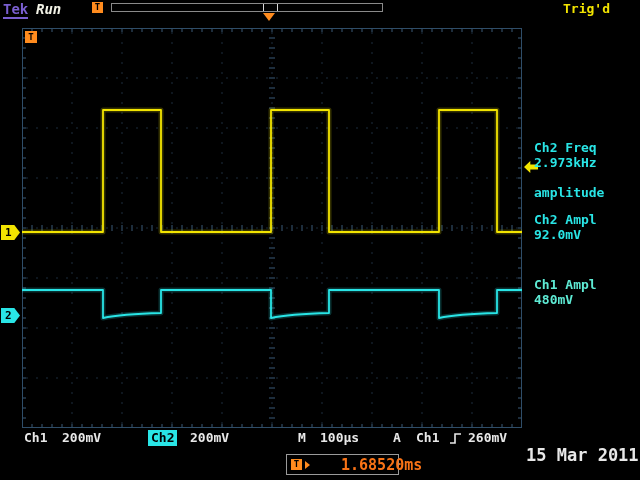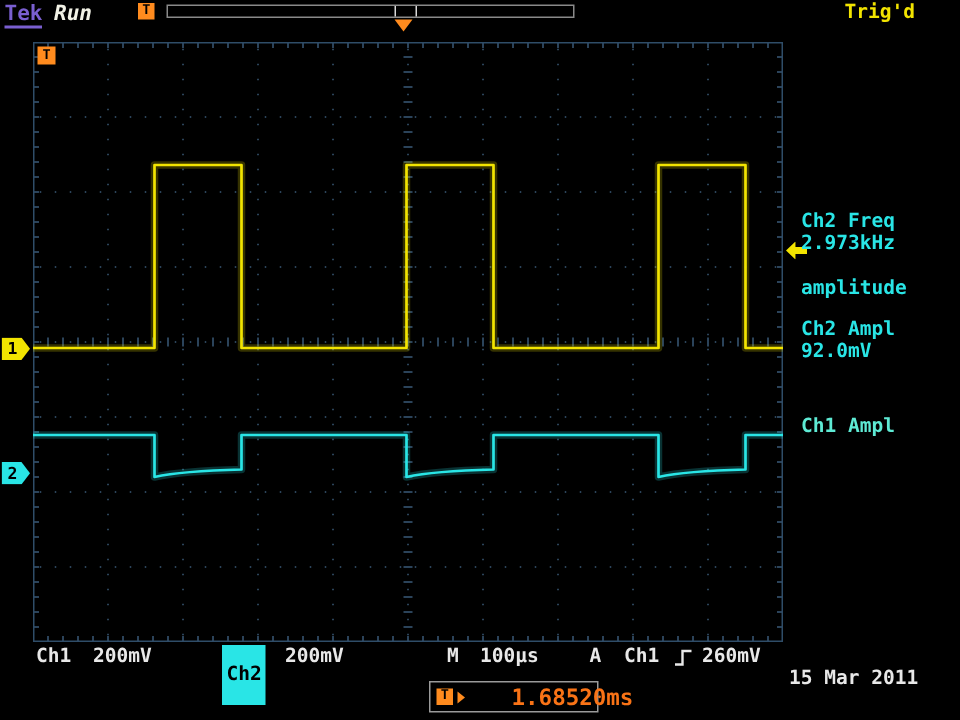--- a/index.html
+++ b/index.html
@@ -21,28 +21,28 @@
   .chmark{position:absolute;left:1px;width:19px;height:15px;color:#000;font-size:11px;line-height:15px;
           padding-left:4px;box-sizing:border-box;
           clip-path:polygon(0 0,70% 0,100% 50%,70% 100%,0 100%);}
   .ch1m{top:225px;background:#f2e400;}
   .ch2m{top:308px;background:#29e5e6;}
   .level-arrow{position:absolute;left:524px;top:161px;width:14px;height:12px;background:#f2e400;
                clip-path:polygon(0 50%,45% 0,45% 30%,100% 30%,100% 70%,45% 70%,45% 100%);}
   .meas{position:absolute;left:534px;width:104px;text-align:left;font-size:13px;white-space:pre;}
   .c2{color:#29e5e6;} .c1{color:#5eead4;}
   .sb{top:430px;}
-  .ch2badge{position:absolute;left:148px;top:430px;background:#29e5e6;color:#000;font-size:13px;line-height:16px;padding:12px 3px;}
+  .ch2badge{position:absolute;left:148px;top:430px;background:#29e5e6;color:#000;font-size:13px;line-height:16px;padding:0 3px;}
   .slope-icon{position:absolute;left:449px;top:431px;}
   .trdbox{position:absolute;left:286px;top:454px;width:113px;height:21px;border:1px solid #9a9a9a;
           box-sizing:border-box;display:flex;align-items:center;gap:3px;padding:0 4px;}
   .trd-t{width:11px;height:11px;background:#ff8b1e;color:#000;font-size:9px;line-height:11px;text-align:center;flex:0 0 auto;}
   .trd-arr{width:0;height:0;border-top:4px solid transparent;border-bottom:4px solid transparent;border-left:5px solid #ff8b1e;flex:0 0 auto;}
   .trd-val{color:#f97316;font-size:15px;white-space:pre;margin-left:28px;}
-  .dt{position:absolute;left:526px;width:112px;font-size:13px;color:#e8e8e8;white-space:pre;}
+  .dt{position:absolute;left:526px;width:112px;text-align:center;font-size:17px;color:#e8e8e8;white-space:pre;}
 </style>
 </head>
 <body>
 
 <div id="screen">
 
   <span class="t brand">Tek</span>
   <span class="t run">Run</span>
   <div class="rec-t">T</div>
   <div class="rec-bar">
@@ -1050,20 +1050,21 @@
   <div class="chmark ch2m">2</div>
 
   <div class="level-arrow"></div>
 
   <span class="meas c2" style="top:140px">Ch2 Freq</span>
   <span class="meas c2" style="top:155px">2.973kHz</span>
   <span class="meas c2" style="top:185px">amplitude</span>
   <span class="meas c2" style="top:212px">Ch2 Ampl</span>
   <span class="meas c2" style="top:227px">92.0mV</span>
   <span class="meas c1" style="top:277px">Ch1 Ampl</span>
+  <span class="meas c1" style="top:292px">480mV</span>
 
   <span class="t sb" style="left:24px">Ch1</span>
   <span class="t sb" style="left:62px">200mV</span>
   <span class="ch2badge">Ch2</span>
   <span class="t sb" style="left:190px">200mV</span>
   <span class="t sb" style="left:298px">M</span>
   <span class="t sb" style="left:320px">100µs</span>
   <span class="t sb" style="left:393px">A</span>
   <span class="t sb" style="left:416px">Ch1</span>
   <svg class="slope-icon" width="14" height="14" viewBox="0 0 14 14">

